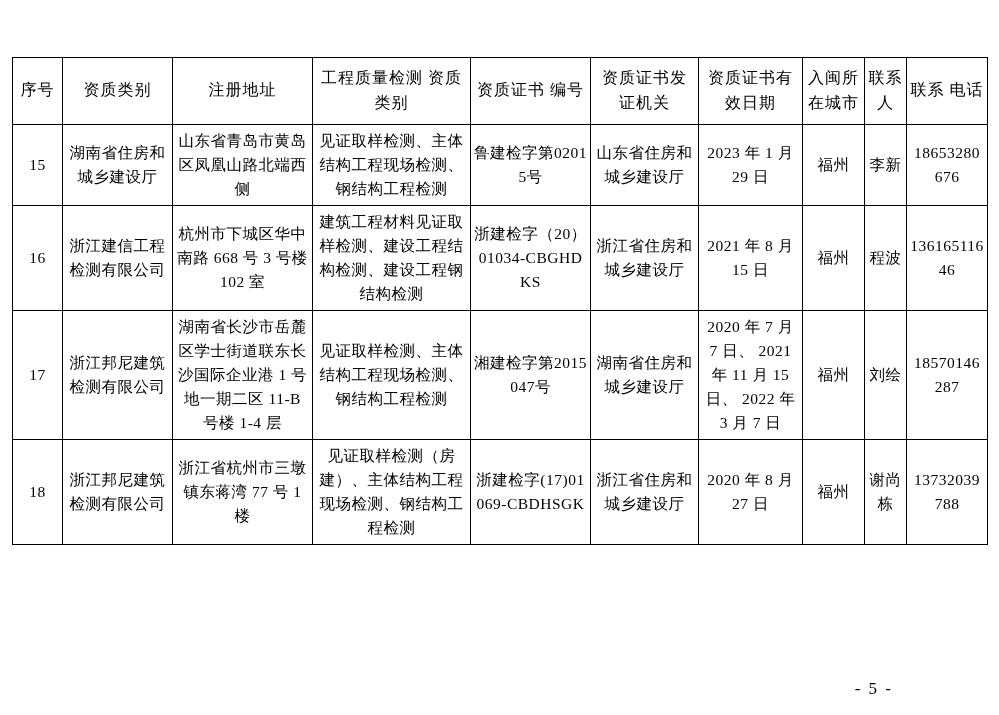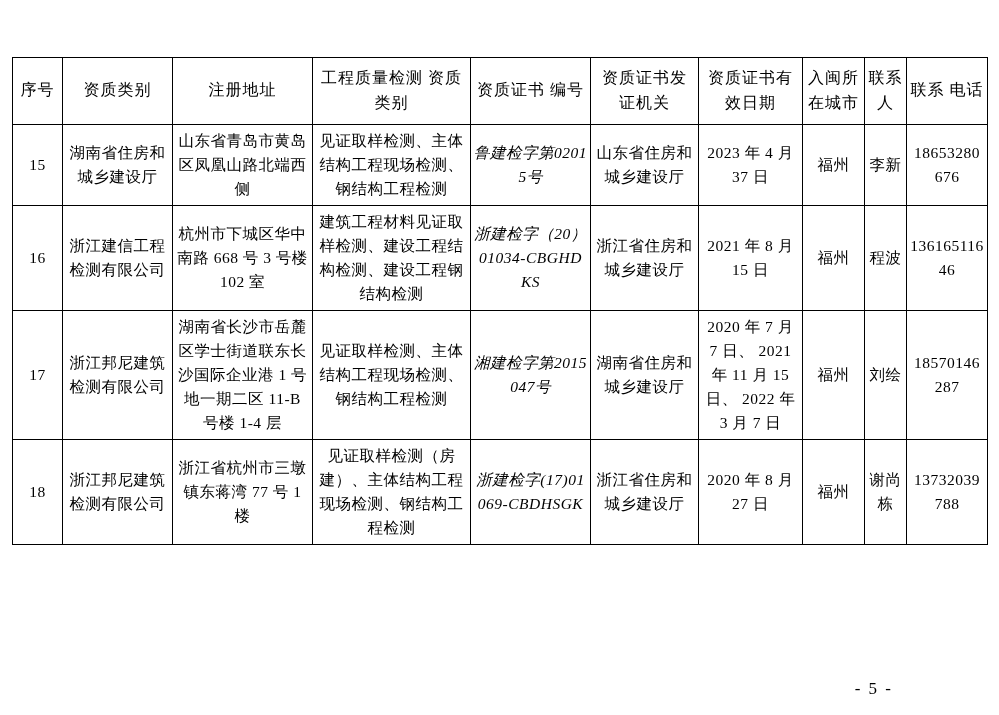--- a/index.html
+++ b/index.html
@@ -55,21 +55,21 @@
   col.c4 { width: 120px; }
   col.c5 { width: 108px; }
   col.c6 { width: 104px; }
   col.c7 { width: 62px; }
   col.c8 { width: 42px; }
   col.c9 { width: 81px; }
 
   td.seq { font-size: 16px; letter-spacing: 0; font-family: Liberation Serif, serif; }
   td.contact-name { letter-spacing: 0; }
   td.phone { letter-spacing: 0; word-break: break-all; }
-  td.cert-no { word-break: break-all; font-style: italic; }
+  td.cert-no { word-break: break-all; }
   td.valid { word-break: break-all; }
 
   .page-number {
     position: absolute;
     right: 24px;
     bottom: 16px;
     font-size: 17px;
     letter-spacing: 2px;
     font-family: "Liberation Serif", "DejaVu Serif", serif;
   }
@@ -114,21 +114,21 @@
       </tr>
     </thead>
     <tbody>
       <tr>
         <td class="seq">15</td>
         <td>湖南省住房和城乡建设厅</td>
         <td>山东省青岛市黄岛区凤凰山路北端西侧</td>
         <td>见证取样检测、主体结构工程现场检测、钢结构工程检测</td>
         <td class="cert-no">鲁建检字第02015号</td>
         <td>山东省住房和城乡建设厅</td>
-        <td class="valid">2023 年 4 月 37 日</td>
+        <td class="valid">2023 年 1 月 29 日</td>
         <td>福州</td>
         <td class="contact-name">李新</td>
         <td class="phone">18653280676</td>
       </tr>
       <tr>
         <td class="seq">16</td>
         <td>浙江建信工程检测有限公司</td>
         <td>杭州市下城区华中南路 668 号 3 号楼 102 室</td>
         <td>建筑工程材料见证取样检测、建设工程结构检测、建设工程钢结构检测</td>
         <td class="cert-no">浙建检字（20）01034-CBGHDKS</td>

